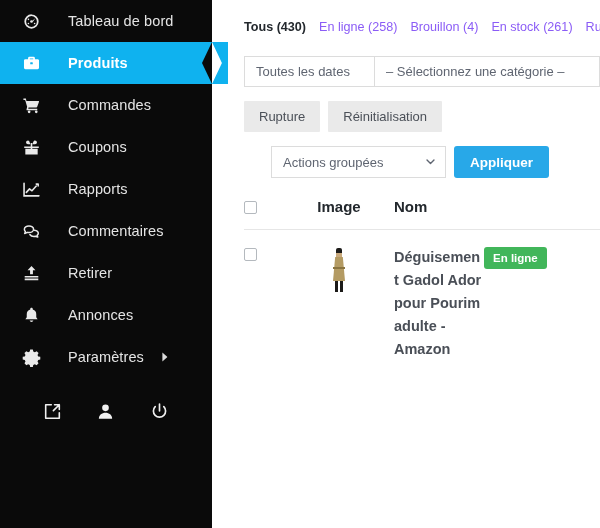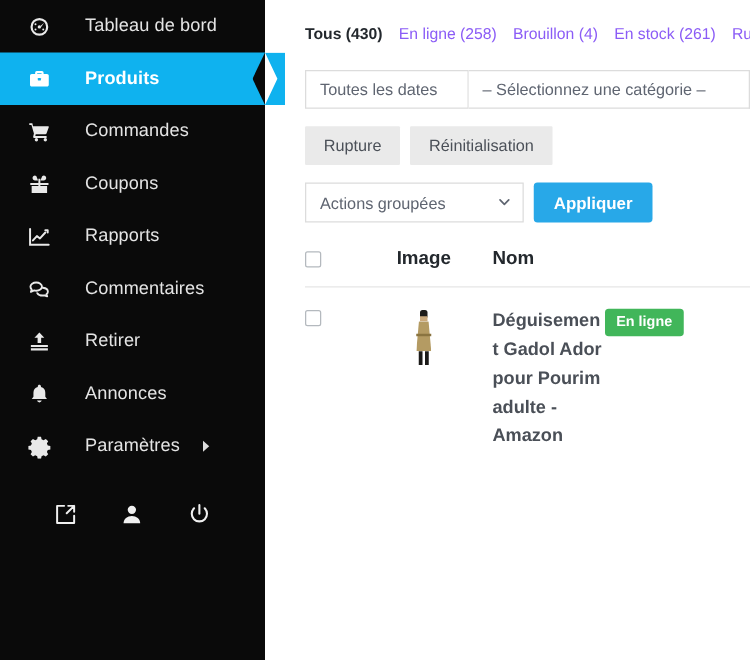--- a/index.html
+++ b/index.html
@@ -157,20 +157,21 @@
     cursor: pointer;
     border-radius: 1px;
   }
 
   
   #bulk-row {
     display: flex;
     align-items: stretch;
     margin-top: 14px;
     height: 32px;
+    margin-left: 27px;
   }
   #bulk-select {
     width: 175px;
     border: 1px solid #dcdcdc;
     background: #fff;
     color: #5f6571;
     font-size: 13px;
     display: flex;
     align-items: center;
     justify-content: space-between;

